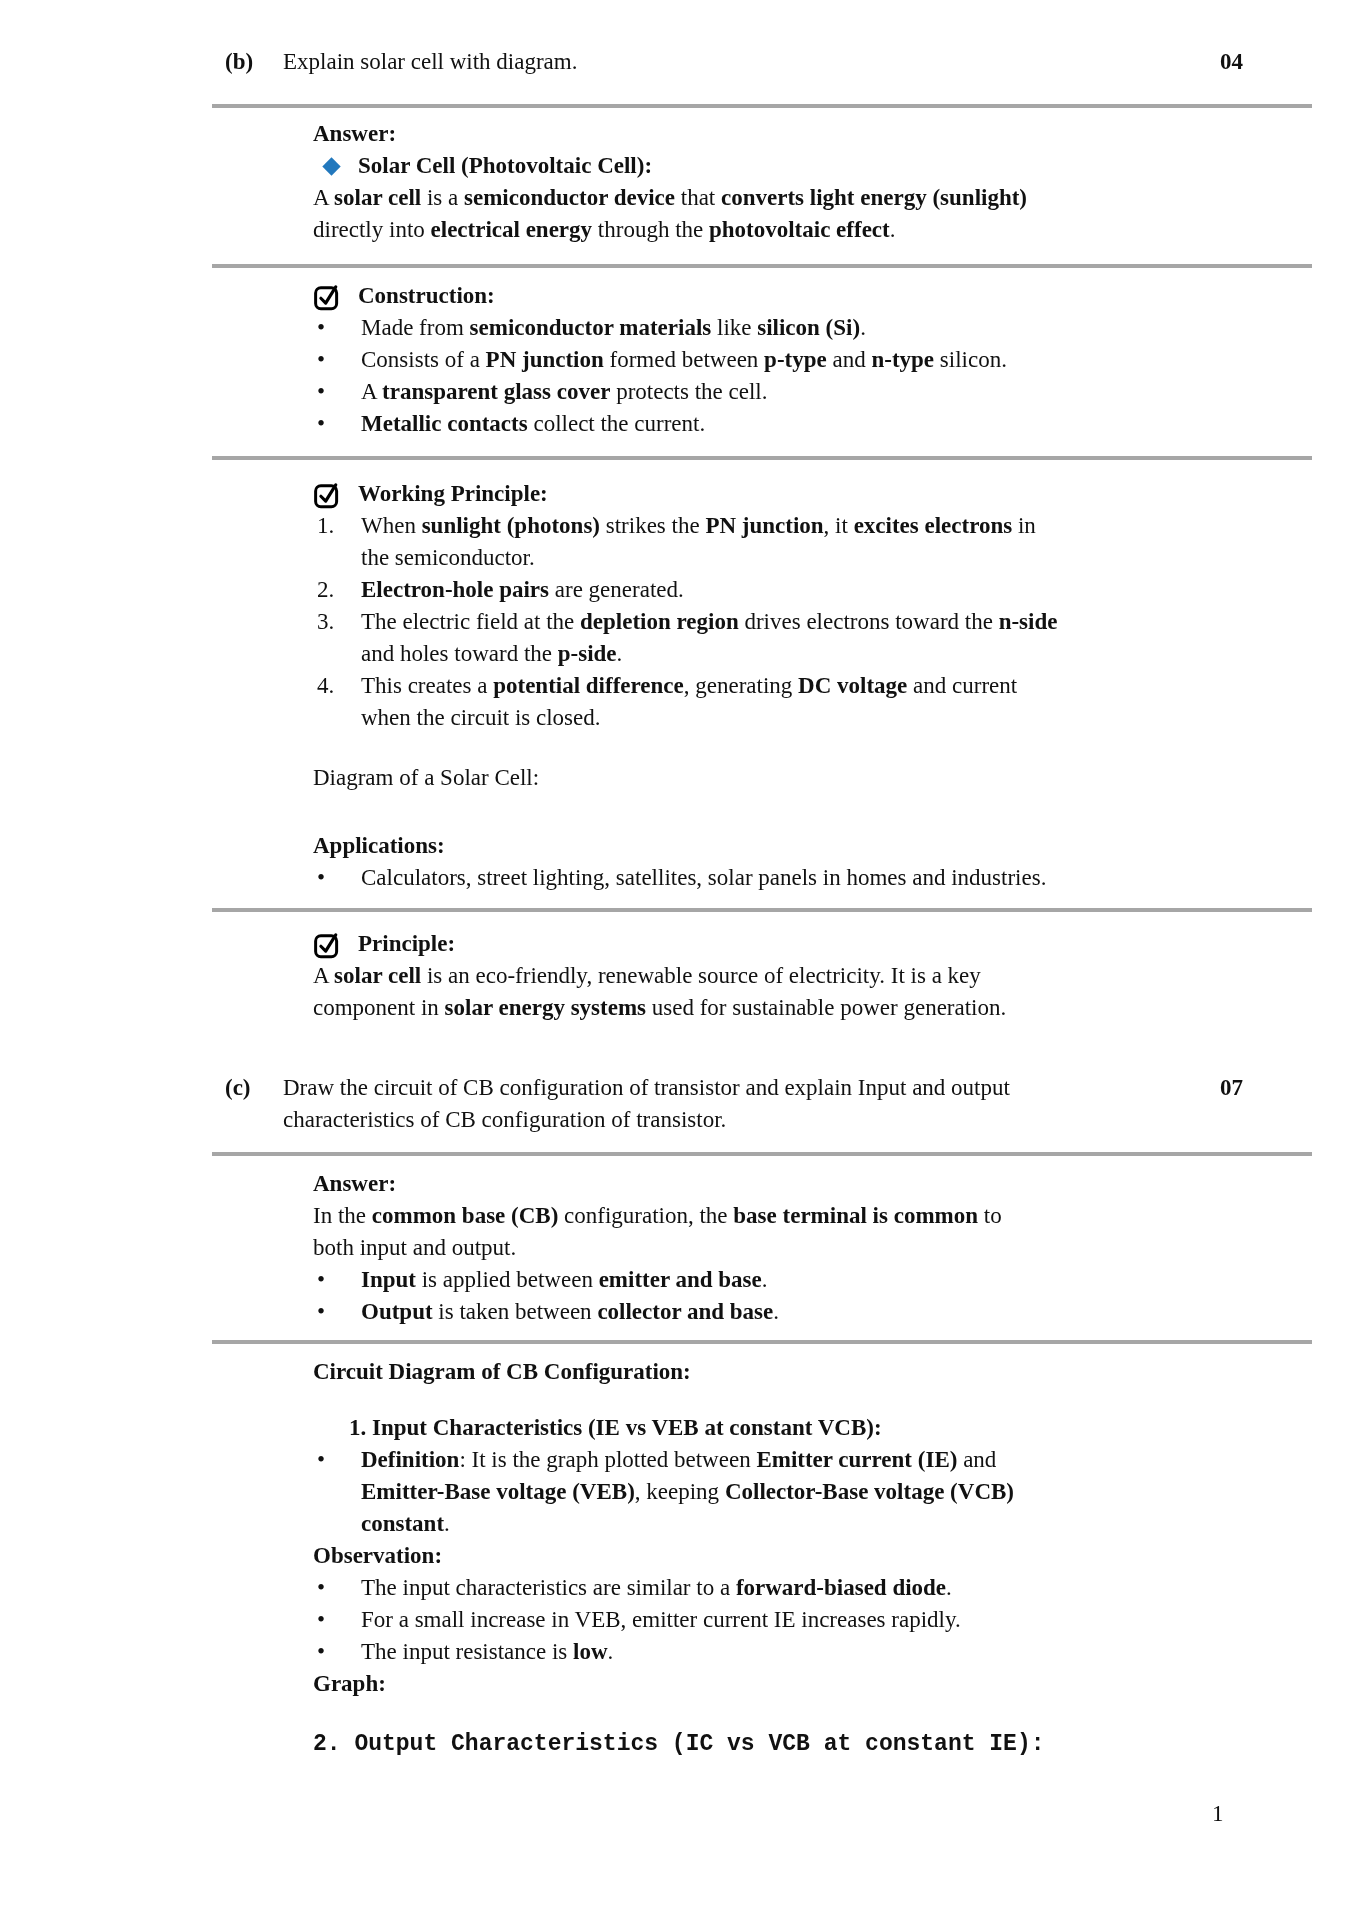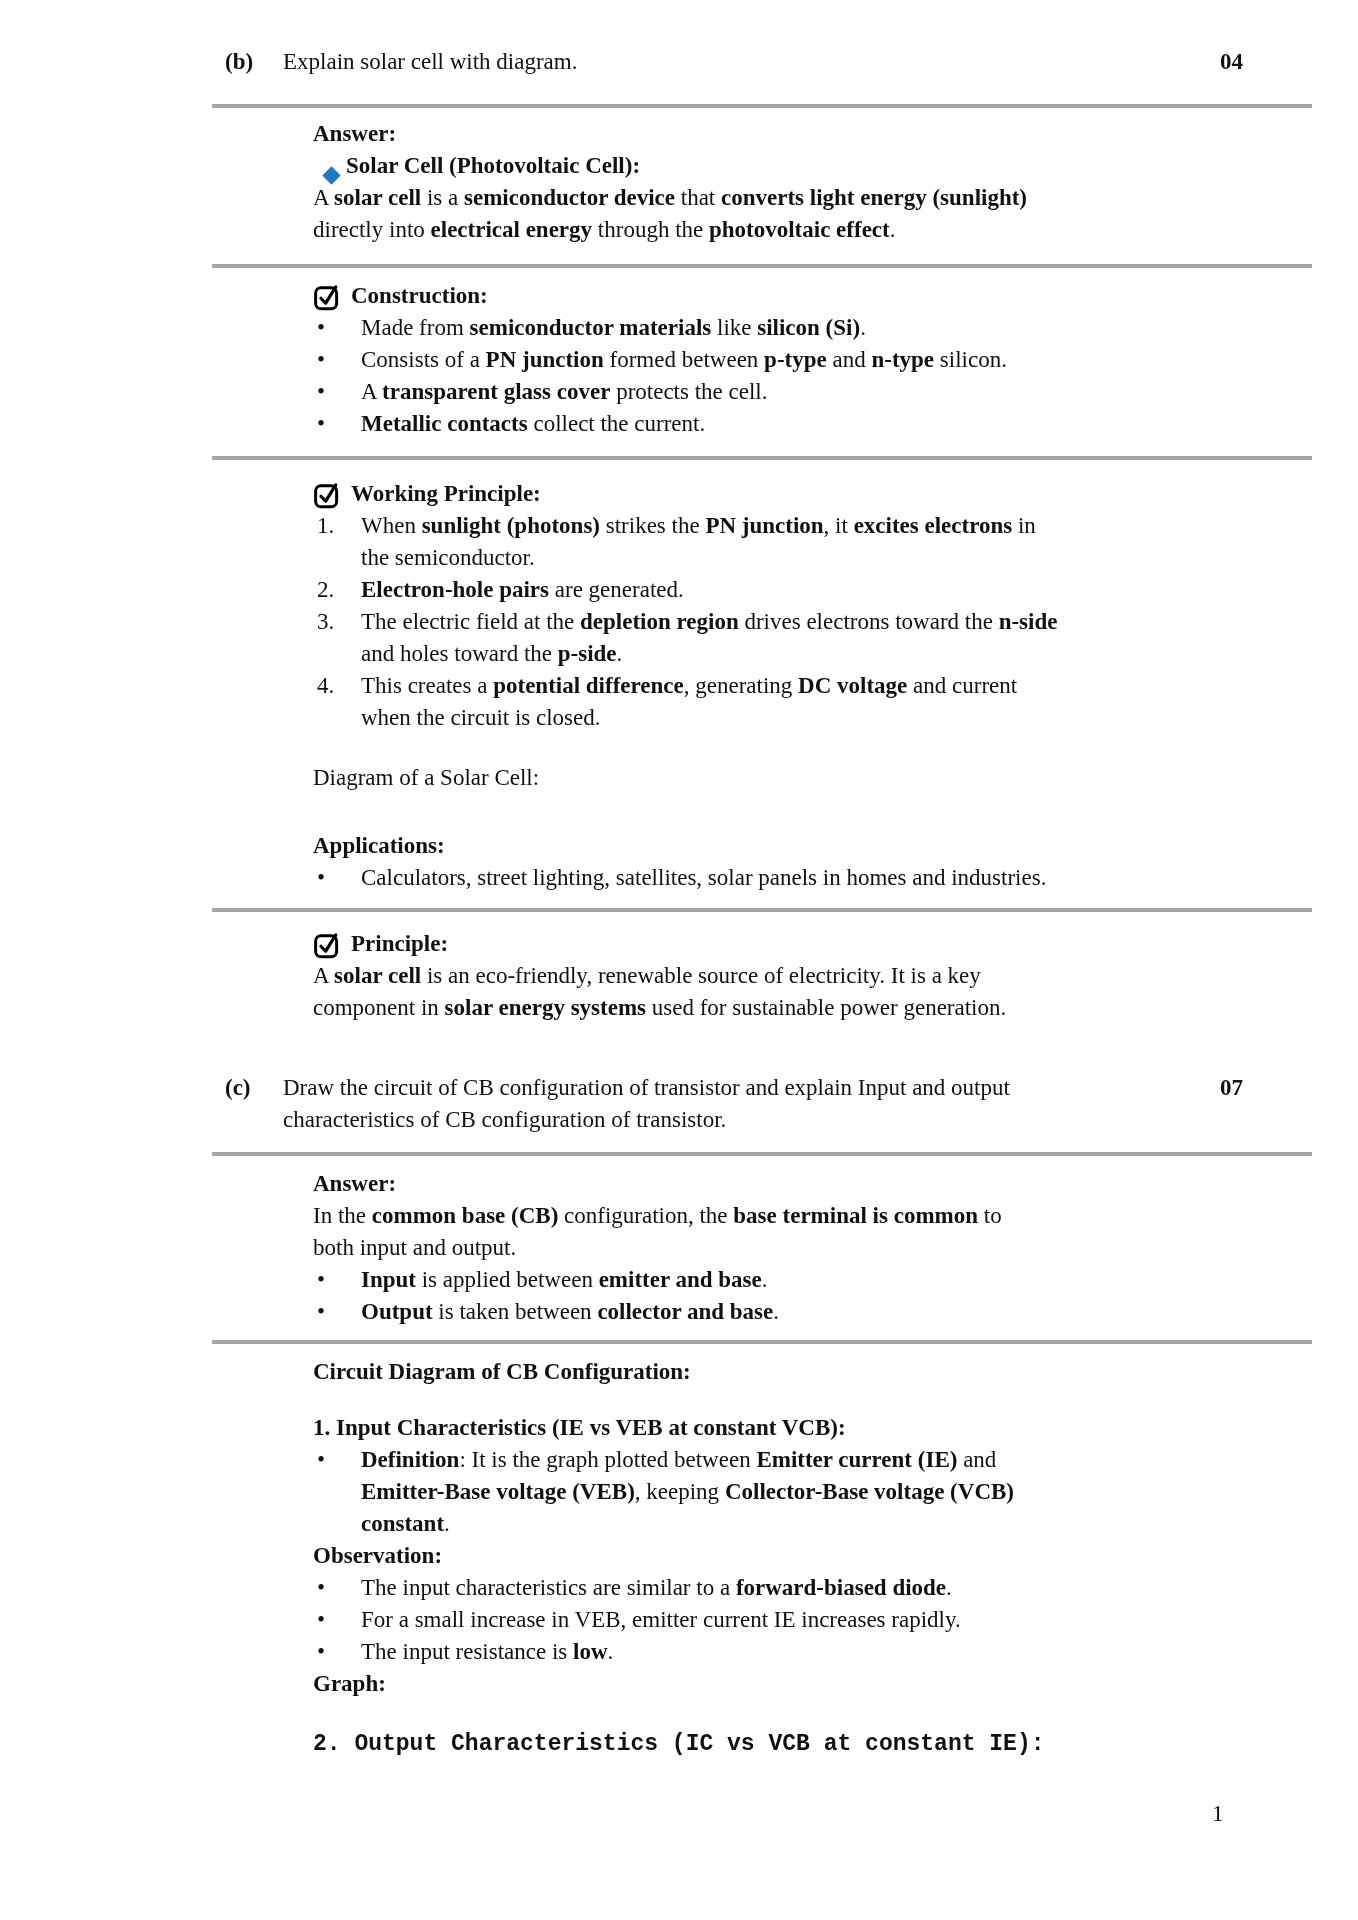--- a/index.html
+++ b/index.html
@@ -31,32 +31,32 @@
   
   .blk{margin-left:313px;width:990px;}
   .blk-answer1{margin-top:10px;}
   .blk-construction{margin-top:12px;}
   .blk-working{margin-top:18px;}
   .blk-conclusion{margin-top:16px;}
   .blk-cbanswer{margin-top:12px;}
   .blk-circuit{margin-top:12px;}
   .bold{font-weight:bold;}
   
-  .ans-bullet{display:flex;align-items:flex-end;gap:8px;padding-left:12px;}
+  .ans-bullet{display:flex;align-items:center;gap:20px;padding-left:12px;}
   .diamond{flex:none;width:13px;height:13px;background:#2278bd;transform:rotate(45deg);}
   
-  .chk-row{display:flex;align-items:center;gap:10px;text-align:right;}
+  .chk-row{display:flex;align-items:center;gap:17px;text-align:right;}
   .chk-icon{flex:none;width:28px;height:29px;color:#000;}
   
   .li{display:flex;}
   .m{flex:none;width:44px;padding-left:4px;}
   .lb{flex:1;}
   .caption{margin-top:28px;}
   .apps-title{margin-top:36px;}
-  .h-input{margin-top:24px;}
+  .h-input{margin-top:24px;margin-left:36px;}
   .h-output{margin-top:28px;font-family:Liberation Mono, monospace;}
   .page-num{position:absolute;top:1798px;left:1212px;}
 </style>
 </head>
 <body>
 
 <div class="page">
 
   <div class="qrow qrow-b">
     <span class="qlabel">(b)</span>

